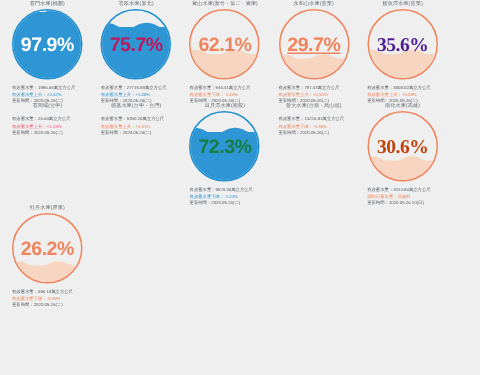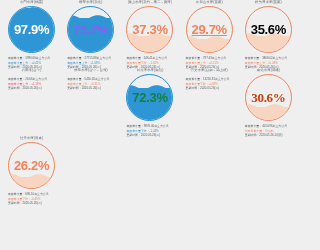--- a/index.html
+++ b/index.html
@@ -108,41 +108,41 @@
       <div class="gauge-wrap">
         <div class="gauge" style="color: rgb(31, 143, 208);">
           <div class="liquid" style="color: rgb(46, 150, 212); height: 75.7%;">
             <div class="wave">
               <svg viewBox="0 0 100 10" preserveAspectRatio="none">
                 <path d="M0,6 C8,1 17,1 25,6 C33,11 42,11 50,6 C58,1 67,1 75,6 C83,11 92,11 100,6 L100,10 L0,10 Z" fill="#2e96d4"></path>
               </svg>
             </div>
           </div>
         </div>
-        <div class="pct" style="color: #8b5cf6;">75.7%</div>
+        <div class="pct" style="color: #be185d;">75.7%</div>
       </div>
       <div class="details">
         <div class="d-line d-cap">有效蓄水量：27715.88萬立方公尺</div>
         <div class="d-line d-chg" style="color: rgb(46, 150, 212);">有效蓄水量上升：+1.08%</div>
         <div class="d-line d-upd">更新時間：2020.05.26(二)</div>
       </div>
     </div>
     <div class="card">
       <div class="card-title">寶山水庫(新竹 - 第二 - 寶庫)</div>
       <div class="gauge-wrap">
         <div class="gauge" style="color: rgb(240, 132, 92);">
           <div class="liquid" style="color: rgb(247, 213, 192); height: 37.3%;">
             <div class="wave">
               <svg viewBox="0 0 100 10" preserveAspectRatio="none">
                 <path d="M0,6 C8,1 17,1 25,6 C33,11 42,11 50,6 C58,1 67,1 75,6 C83,11 92,11 100,6 L100,10 L0,10 Z" fill="#f7d5c0"></path>
               </svg>
             </div>
           </div>
         </div>
-        <div class="pct" style="color: rgb(240, 132, 92);">37.3%</div>
+        <div class="pct" style="color: rgb(240, 132, 92);">62.1%</div>
       </div>
       <div class="details">
         <div class="d-line d-cap">有效蓄水量：546.41萬立方公尺</div>
         <div class="d-line d-chg" style="color: rgb(240, 132, 92);">有效蓄水量下降：-1.62%</div>
         <div class="d-line d-upd">更新時間：2020.05.26(二)</div>
       </div>
     </div>
     <div class="card">
       <div class="card-title">永和山水庫(苗栗)</div>
       <div class="gauge-wrap">
@@ -168,21 +168,21 @@
       <div class="gauge-wrap">
         <div class="gauge" style="color: rgb(240, 132, 92);">
           <div class="liquid" style="color: rgb(247, 213, 192); height: 35.6%;">
             <div class="wave">
               <svg viewBox="0 0 100 10" preserveAspectRatio="none">
                 <path d="M0,6 C8,1 17,1 25,6 C33,11 42,11 50,6 C58,1 67,1 75,6 C83,11 92,11 100,6 L100,10 L0,10 Z" fill="#f7d5c0"></path>
               </svg>
             </div>
           </div>
         </div>
-        <div class="pct" style="color: #000000;">35.6%</div>
+        <div class="pct" style="color: #4c1d95; font-family: Liberation Serif, serif;">35.6%</div>
       </div>
       <div class="details">
         <div class="d-line d-cap">有效蓄水量：3808.02萬立方公尺</div>
         <div class="d-line d-chg" style="color: rgb(240, 132, 92);">有效蓄水量上升：+0.08%</div>
         <div class="d-line d-upd">更新時間：2020.05.26(二)</div>
       </div>
     </div>
     <div class="card">
       <div class="card-title">石岡壩(台中)</div>
       <div class="details">

